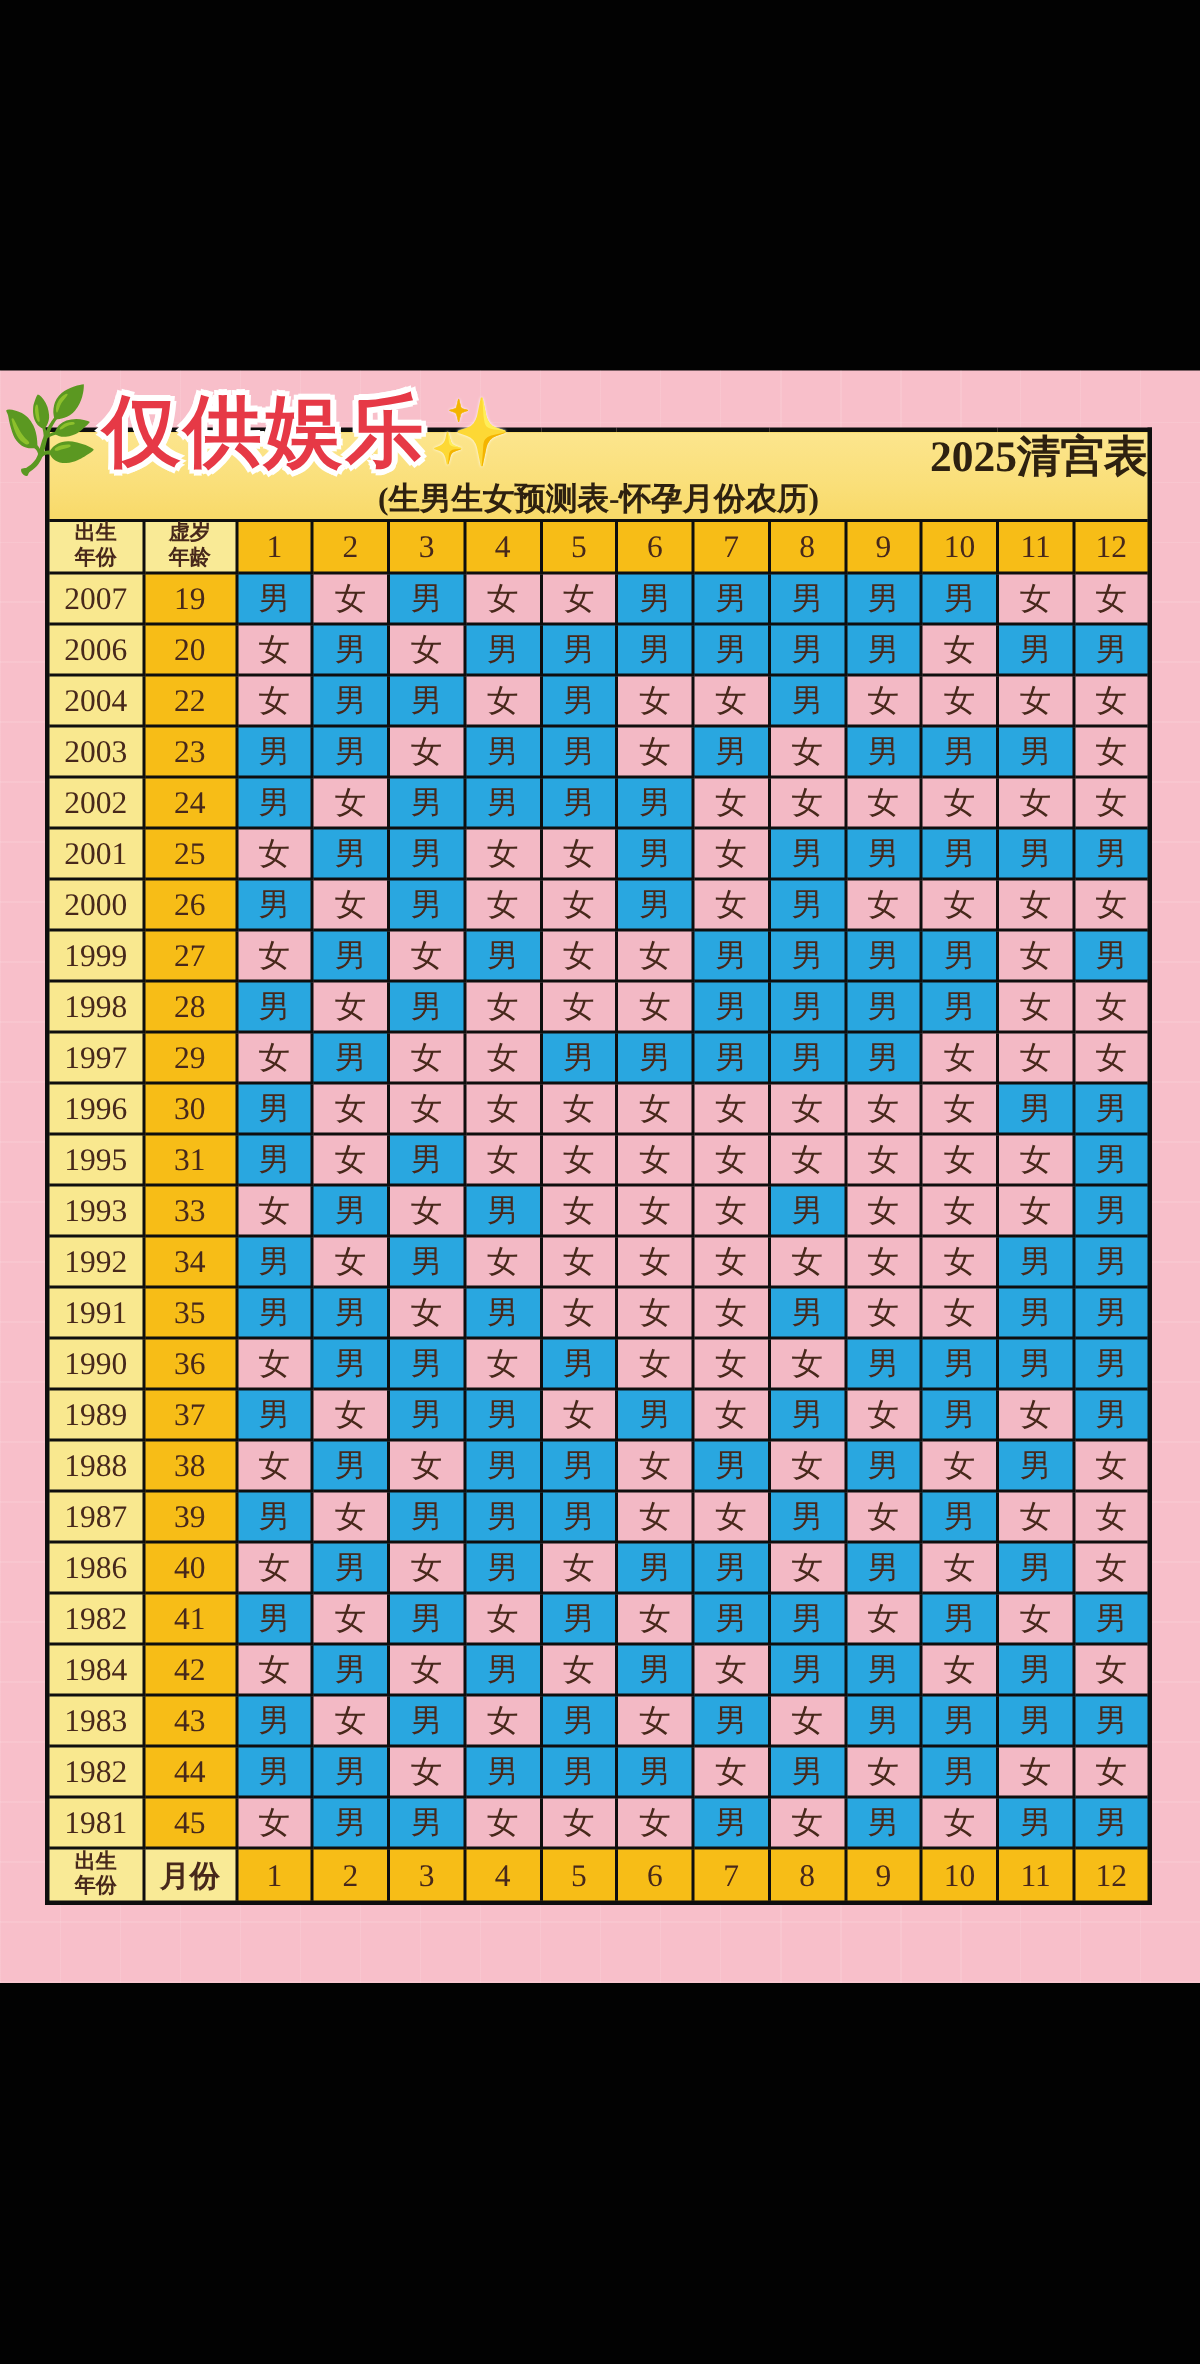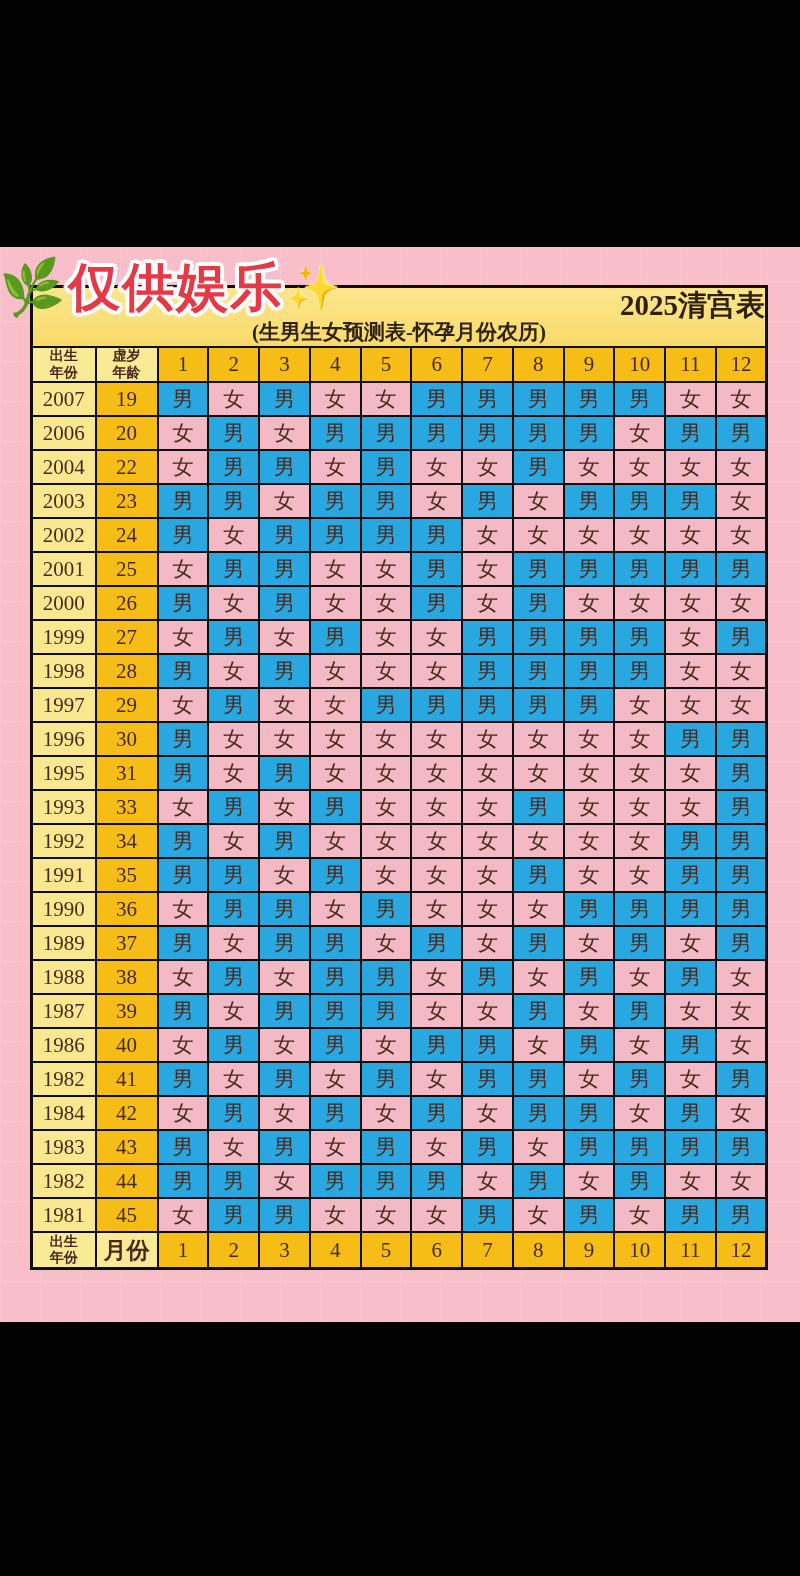--- a/index.html
+++ b/index.html
@@ -61,21 +61,21 @@
   .cell-lightyellow{background:#f9ea96;}
   .cell-gold{background:#f7bd17;}
   .hdr-2line{font-size:14px;font-weight:bold;line-height:1.15;color:#45280f;}
   .hdr-month{font-size:21px;color:#5a320d;}
   .data-row td{height:32px;font-size:21px;}
   .year-cell{background:#f9e88f;font-size:21px;color:#4a2a12;}
   .age-cell{background:#f7bd17;font-size:21px;color:#4a2a12;margin-left:48px;}
   .boy{background:#29a7e0;color:#28404f;}
   .girl{background:#f3b9c5;color:#5e2f3a;}
   .ftr-row td{height:34px;}
-  .ftr-month-label{font-size:23px;font-weight:bold;color:#45280f;}
+  .ftr-month-label{font-size:20px;font-weight:bold;color:#45280f;}
 </style>
 </head>
 <body>
 
 <div class="black-bar top"></div>
 
 <div class="pink-area">
 
   <div class="watermark">
     <span class="leaf">🌿</span>

